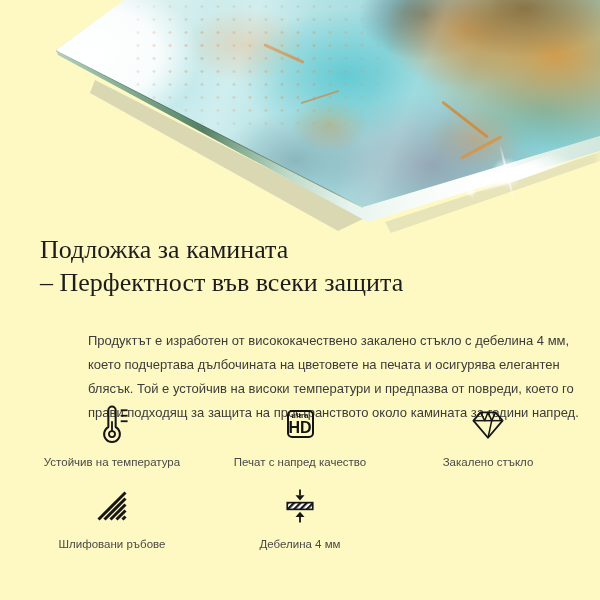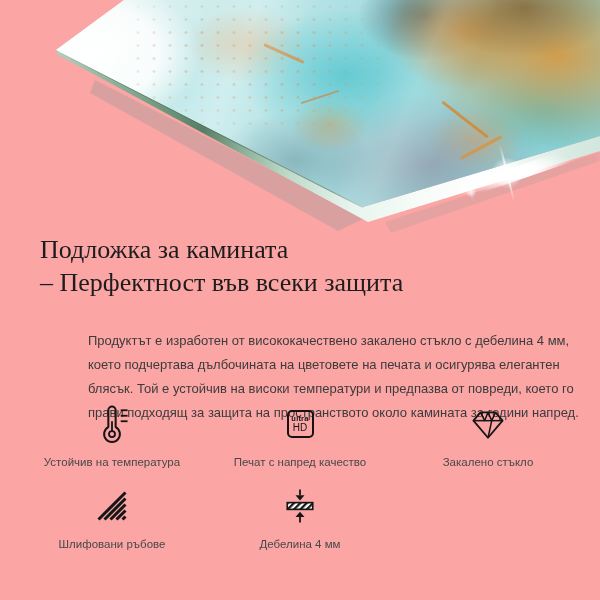--- a/index.html
+++ b/index.html
@@ -1,19 +1,19 @@
 <!DOCTYPE html>
 <html><head>
 <meta charset="utf-8">
 <style>
   * { margin:0; padding:0; box-sizing:border-box; }
   html,body { background:#ffffff; }
   .screen {
     position:relative; width:600px; height:600px;
-    background:#fca5a5; overflow:hidden;
+    background:#fef9c3; overflow:hidden;
     font-family:"Liberation Sans", sans-serif;
   }
 
   
   .hero { position:absolute; inset:0; height:260px; }
 
   .shadow-left {
     position:absolute; inset:0;
     clip-path:polygon(95px 80px, 365px 218px, 338px 231px, 90px 93px);
     background:rgba(148,154,150,0.35);
@@ -127,21 +127,21 @@
   .feature { display:flex; flex-direction:column; align-items:center; }
   .icon-wrap { height:48px; display:flex; align-items:center; justify-content:center; margin-bottom:8px; }
   .feature-label { font-size:11.5px; color:#484848; white-space:nowrap; }
 
   .hd-box {
     width:27px; height:28px; border:2.4px solid #141414; border-radius:5px;
     display:flex; flex-direction:column; align-items:center; justify-content:center;
     color:#141414; line-height:1;
   }
   .hd-box .hd-top { font-size:7.5px; font-weight:700; letter-spacing:.2px; }
-  .hd-box .hd-bottom { font-size:10px; font-weight:400; margin-top:.5px; }
+  .hd-box .hd-bottom { font-size:16px; font-weight:700; margin-top:.5px; }
 </style>
 </head>
 <body>
 
 <div class="screen">
 
   <div class="hero">
     <div class="shadow-left"></div>
     <div class="shadow-right"></div>
     <div class="glass-band"></div>

